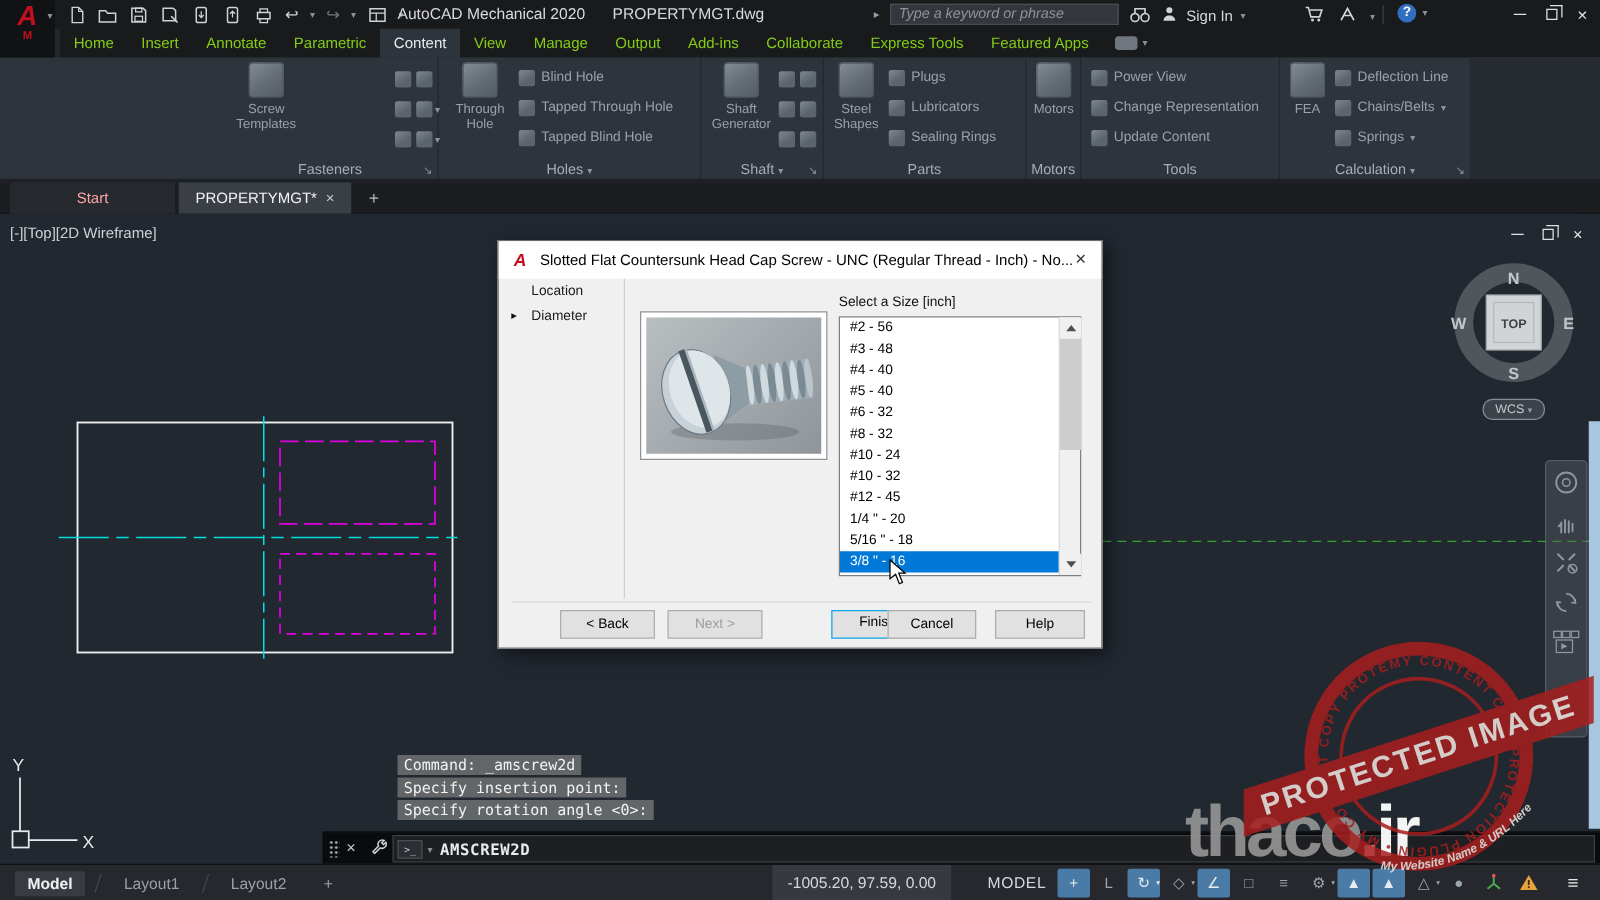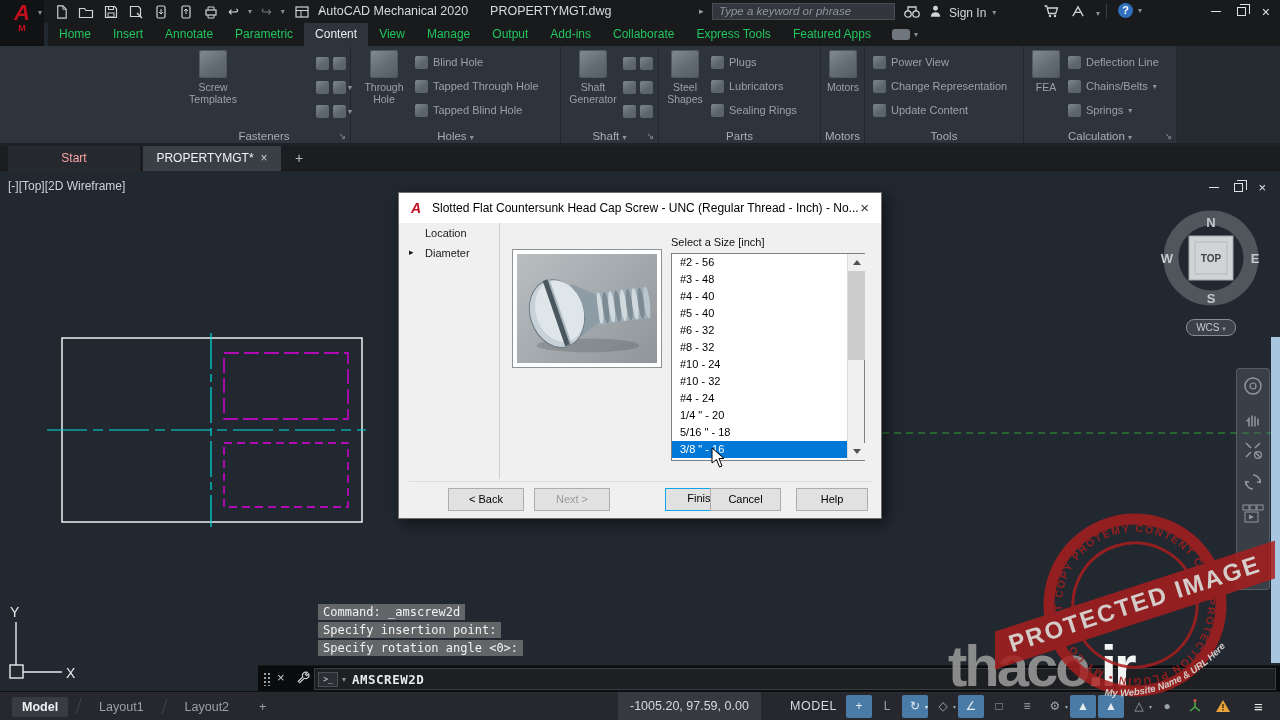--- a/index.html
+++ b/index.html
@@ -29,21 +29,21 @@
   #help { position:absolute; left:1118px; top:3px; display:flex; gap:5px; align-items:center; }
   #helpcirc { width:15px; height:15px; border-radius:50%; background:#2f6fbd; color:#fff; font-size:11px; font-weight:bold; text-align:center; line-height:15px; }
   #wincontrols { position:absolute; right:4px; top:0; height:23px; display:flex; gap:16px; align-items:center; padding-right:6px; color:#dfe2e5; }
   .w-min { width:10px; height:1px; background:#dfe2e5; display:inline-block; }
   .w-restore { width:9px; height:9px; border:1px solid #dfe2e5; position:relative; display:inline-block; }
   .w-restore::before { content:""; position:absolute; left:2px; top:-4px; width:9px; height:9px; border:1px solid #dfe2e5; border-left:none; border-bottom:none; }
   .w-close { font-size:14px; line-height:14px; }
 
   
   #ribbontabs { position:absolute; left:48px; top:23px; width:1232px; height:23px; background:#191a1c; display:flex; align-items:stretch; }
-  .rtab { padding:0 11px; color:#22c55e; font-size:12px; line-height:23px; white-space:nowrap; }
+  .rtab { padding:0 11px; color:#84cc16; font-size:12px; line-height:23px; white-space:nowrap; }
   .rtab.active { background:#2e343c; color:#e8eaec; }
   #rtab-extra { display:flex; align-items:center; gap:4px; margin-left:10px; }
   #rtab-extra .cam { width:18px; height:11px; border-radius:3px; background:#8d959f; opacity:.75; }
 
   
   #ribbon { position:absolute; left:0; top:46px; width:1280px; height:100px; background:#2e343c; border-bottom:3px solid #1d2127; }
   .panel { position:absolute; top:0; height:97px; border-right:1px solid #23272e; }
   .pname { position:absolute; bottom:1px; left:0; right:0; text-align:center; color:#a6adb6; font-size:11.5px; white-space:nowrap; }
   .pname .dd { font-size:8px; color:#8d95a0; }
   .pexp { position:absolute; right:4px; bottom:2px; font-size:9px; color:#8d95a0; }
@@ -614,21 +614,21 @@
     <div id="sizelabel">Select a Size [inch]</div>
     <div id="listbox">
       <div class="lrow">#2 - 56</div>
       <div class="lrow">#3 - 48</div>
       <div class="lrow">#4 - 40</div>
       <div class="lrow">#5 - 40</div>
       <div class="lrow">#6 - 32</div>
       <div class="lrow">#8 - 32</div>
       <div class="lrow">#10 - 24</div>
       <div class="lrow">#10 - 32</div>
-      <div class="lrow">#4 - 24</div>
+      <div class="lrow">#12 - 45</div>
       <div class="lrow">1/4 " - 20</div>
       <div class="lrow">5/16 " - 18</div>
       <div class="lrow selected">3/8 " - 16</div>
       <div id="lscroll">
         <span class="sbtn" style="top:0;">
             <span class="tri-up"></span>
           </span>
         <span id="lthumb"></span>
         <span class="sbtn" style="bottom:0;">
             <span class="tri-down"></span>

